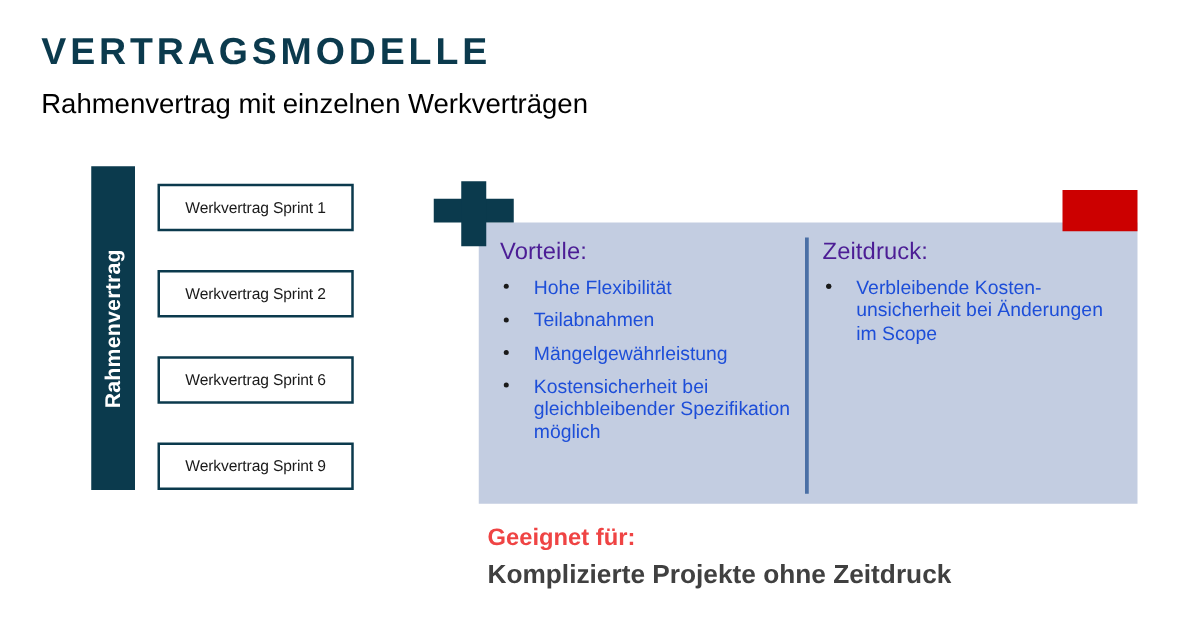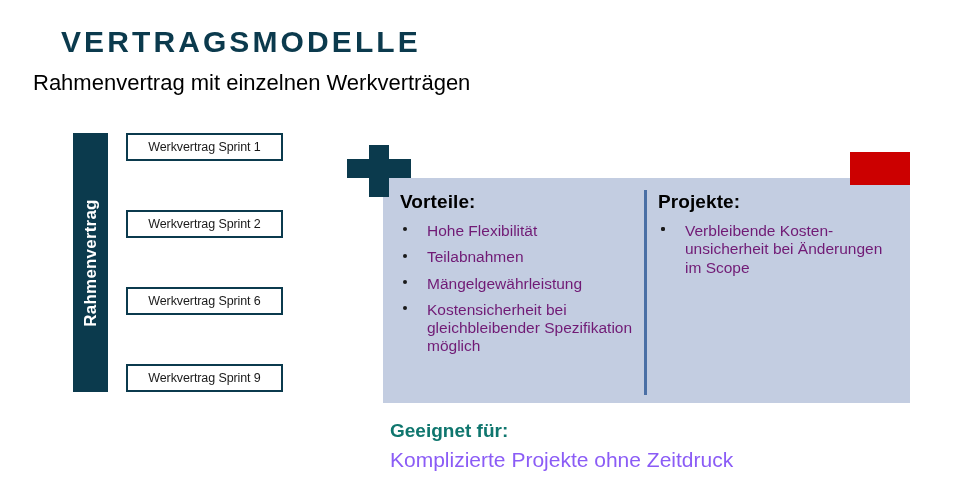--- a/index.html
+++ b/index.html
@@ -20,21 +20,20 @@
   #page-title {
     position: absolute;
     left: 33px;
     top: 27px;
     font-size: 30px;
     font-weight: bold;
     letter-spacing: 3.1px;
     color: #0b3a4d;
     line-height: 1;
     white-space: nowrap;
-    margin-left: 28px;
   }
   #page-subtitle {
     position: absolute;
     left: 33px;
     top: 71px;
     font-size: 22px;
     font-weight: normal;
     color: #000000;
     line-height: 1.1;
     white-space: nowrap;
@@ -66,31 +65,32 @@
     left: 126px;
     top: 133px;
     width: 157px;
     height: 259px;
     display: flex;
     flex-direction: column;
     justify-content: space-between;
   }
   .sprint-box {
     box-sizing: border-box;
-    height: 28px;
+    height: 38px;
     border: 2px solid #0b3a4d;
     background: #ffffff;
     display: flex;
     align-items: center;
     justify-content: center;
     color: #1a1a1a;
     font-size: 12.5px;
     line-height: 1;
     letter-spacing: -0.1px;
     white-space: nowrap;
+    margin-top: 14px;
   }
 
   
   #plus-icon {
     position: absolute;
     left: 347px;
     top: 145px;
     width: 64px;
     height: 52px;
     z-index: 4;
@@ -143,69 +143,69 @@
   }
   .column {
     position: absolute;
     top: 14px;
   }
   #pros-column { left: 17px; width: 238px; }
   #cons-column { left: 275px; width: 240px; }
 
   .column-heading {
     font-size: 19px;
-    font-weight: bold;
-    color: #000000;
+    font-weight: normal;
+    color: #4c1d95;
     line-height: 1;
     margin: 0 0 11px 0;
     letter-spacing: 0.1px;
     white-space: nowrap;
   }
   .bullet-list {
     list-style: none;
     margin: 0;
     padding: 0;
   }
   .bullet-item {
     position: relative;
     padding-left: 27px;
     margin-bottom: 8px;
     font-size: 15.5px;
     line-height: 1.18;
-    color: #701a75;
+    color: #1d4ed8;
   }
   .bullet-item:last-child { margin-bottom: 0; }
   .bullet-item .dot {
     position: absolute;
     left: 3px;
     top: 0.34em;
     width: 4px;
     height: 4px;
     border-radius: 50%;
     background: #1a1a1a;
   }
 
   
   #suited-for-heading {
     position: absolute;
     left: 390px;
     top: 421px;
     font-size: 19px;
     font-weight: bold;
-    color: #0f766e;
+    color: #ef4444;
     line-height: 1;
     white-space: nowrap;
   }
   #suited-for-text {
     position: absolute;
     left: 390px;
     top: 448px;
     font-size: 21px;
-    font-weight: normal;
-    color: #8b5cf6;
+    font-weight: bold;
+    color: #404040;
     line-height: 1.1;
     white-space: nowrap;
   }
 </style>
 </head>
 <body>
 
 <div id="page-title">VERTRAGSMODELLE</div>
 <div id="page-subtitle">Rahmenvertrag mit einzelnen Werkverträgen</div>
 
@@ -247,21 +247,21 @@
         <span>Mängelgewährleistung</span>
       </li>
       <li class="bullet-item">
         <span class="dot"></span>
         <span>Kostensicherheit bei gleichbleibender Spezifikation möglich</span>
       </li>
     </ul>
   </div>
 
   <div class="column" id="cons-column">
-    <div class="column-heading">Projekte:</div>
+    <div class="column-heading">Zeitdruck:</div>
     <ul class="bullet-list">
       <li class="bullet-item">
         <span class="dot"></span>
       </li>
       <li class="bullet-item">
         <span class="dot"></span>
         <span>Verbleibende Kosten-unsicherheit bei Änderungen im Scope</span>
       </li>
     </ul>
   </div>

